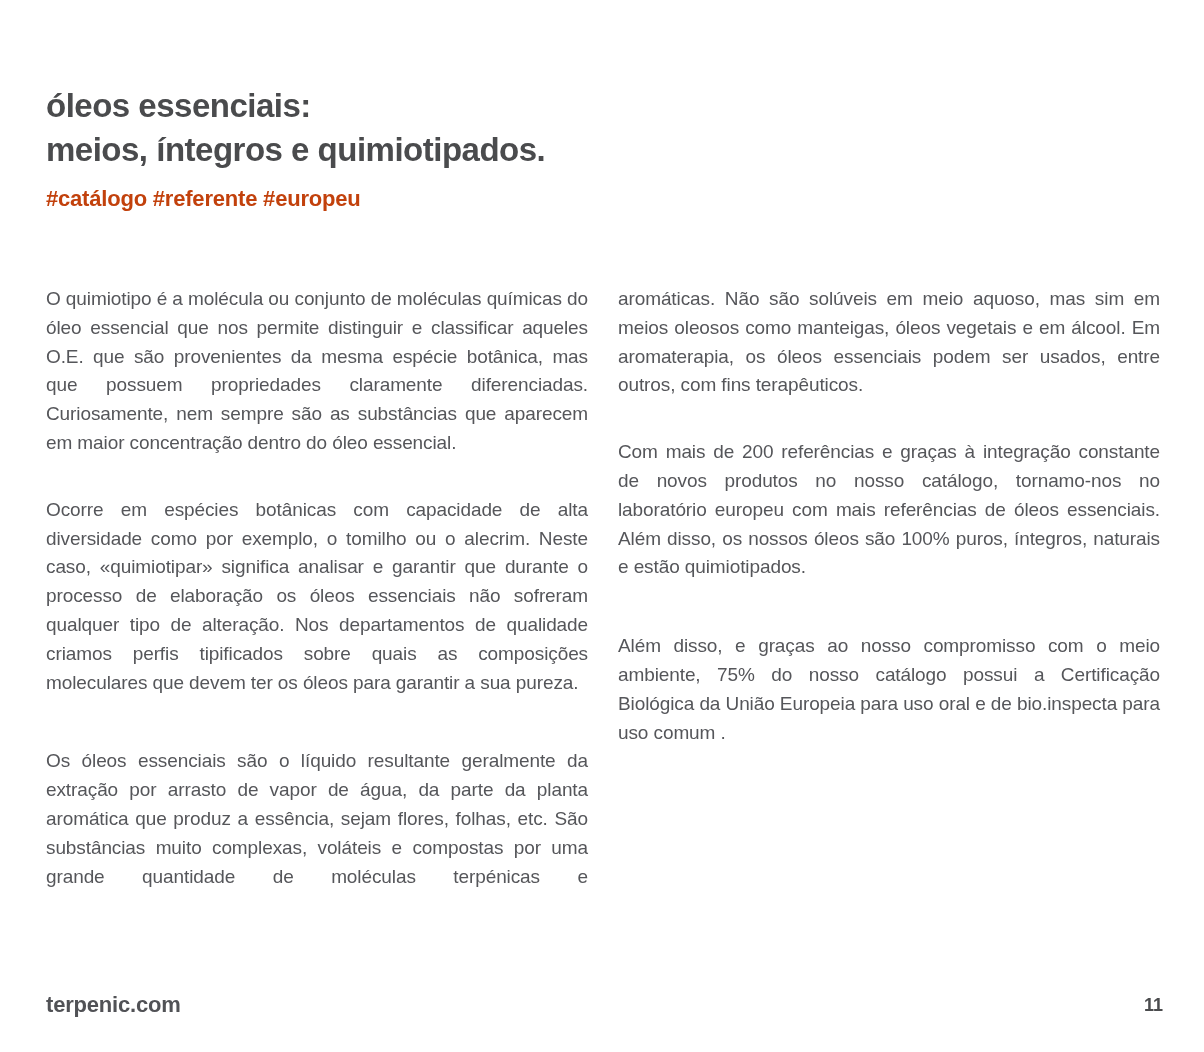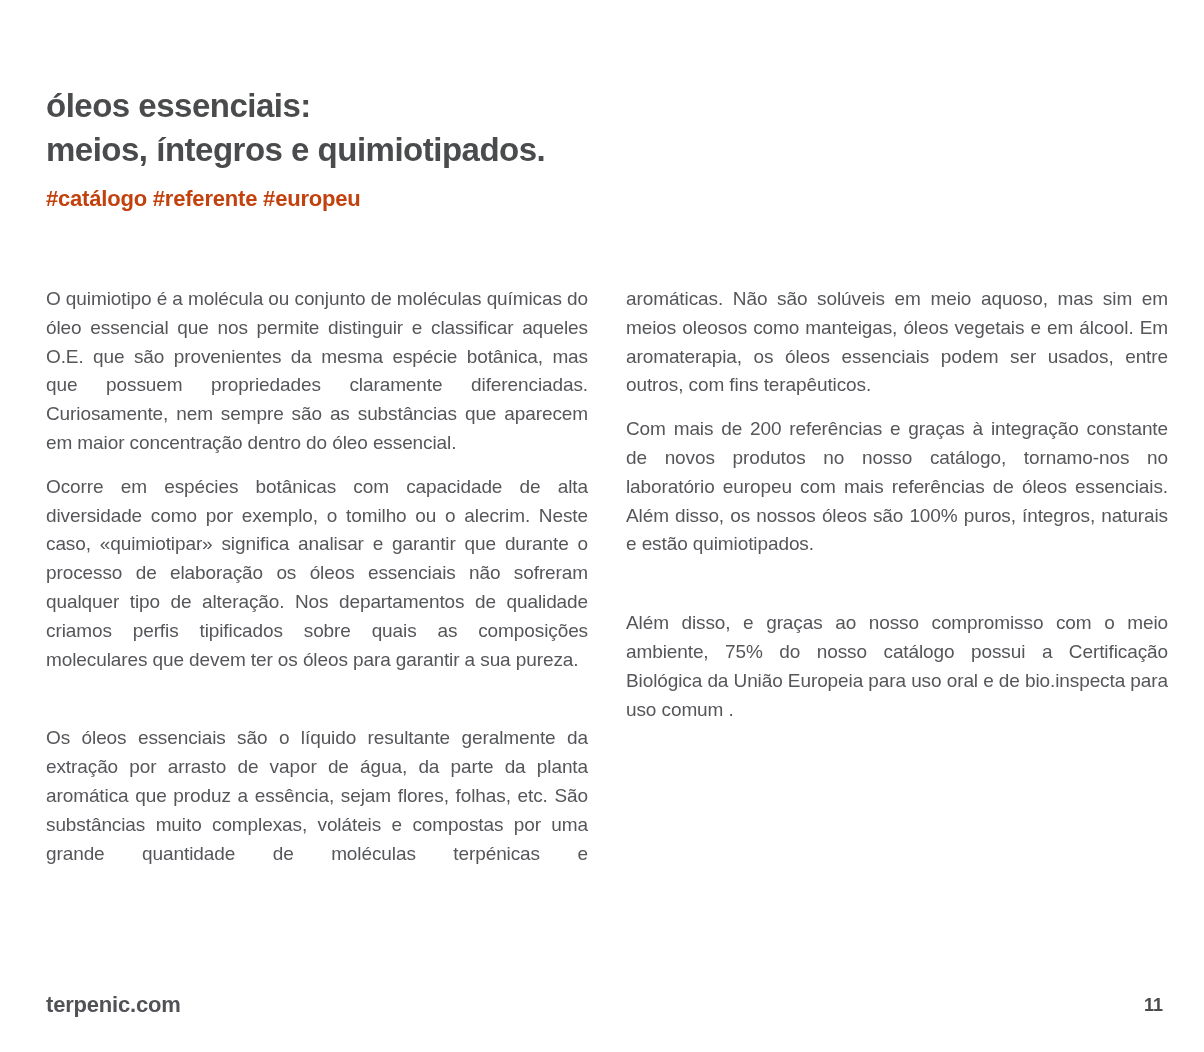--- a/index.html
+++ b/index.html
@@ -40,35 +40,35 @@
     letter-spacing: -0.2px;
     color: #c2410c;
   }
   
   .columns {
     position: absolute;
     left: 46px;
     top: 285px;
     width: 1117px;
     display: flex;
-    gap: 38px;
+    gap: 30px;
   }
   .col {
     width: 542px;
     flex: 0 0 542px;
   }
   .col p {
     margin: 0;
     font-size: 19px;
     line-height: 28.8px;
     letter-spacing: -0.1px;
     text-align: justify;
     color: #55565a;
   }
-  .col p.gap-normal { margin-top: 15px; }
+  .col p.gap-normal { margin-top: 38px; }
   .col p.gap-large  { margin-top: 50px; }
   .col p.justify-last { text-align-last: justify; }
   
   .footer {
     position: absolute;
     left: 46px;
     right: 41px;
     top: 992px;
     display: flex;
     justify-content: space-between;

